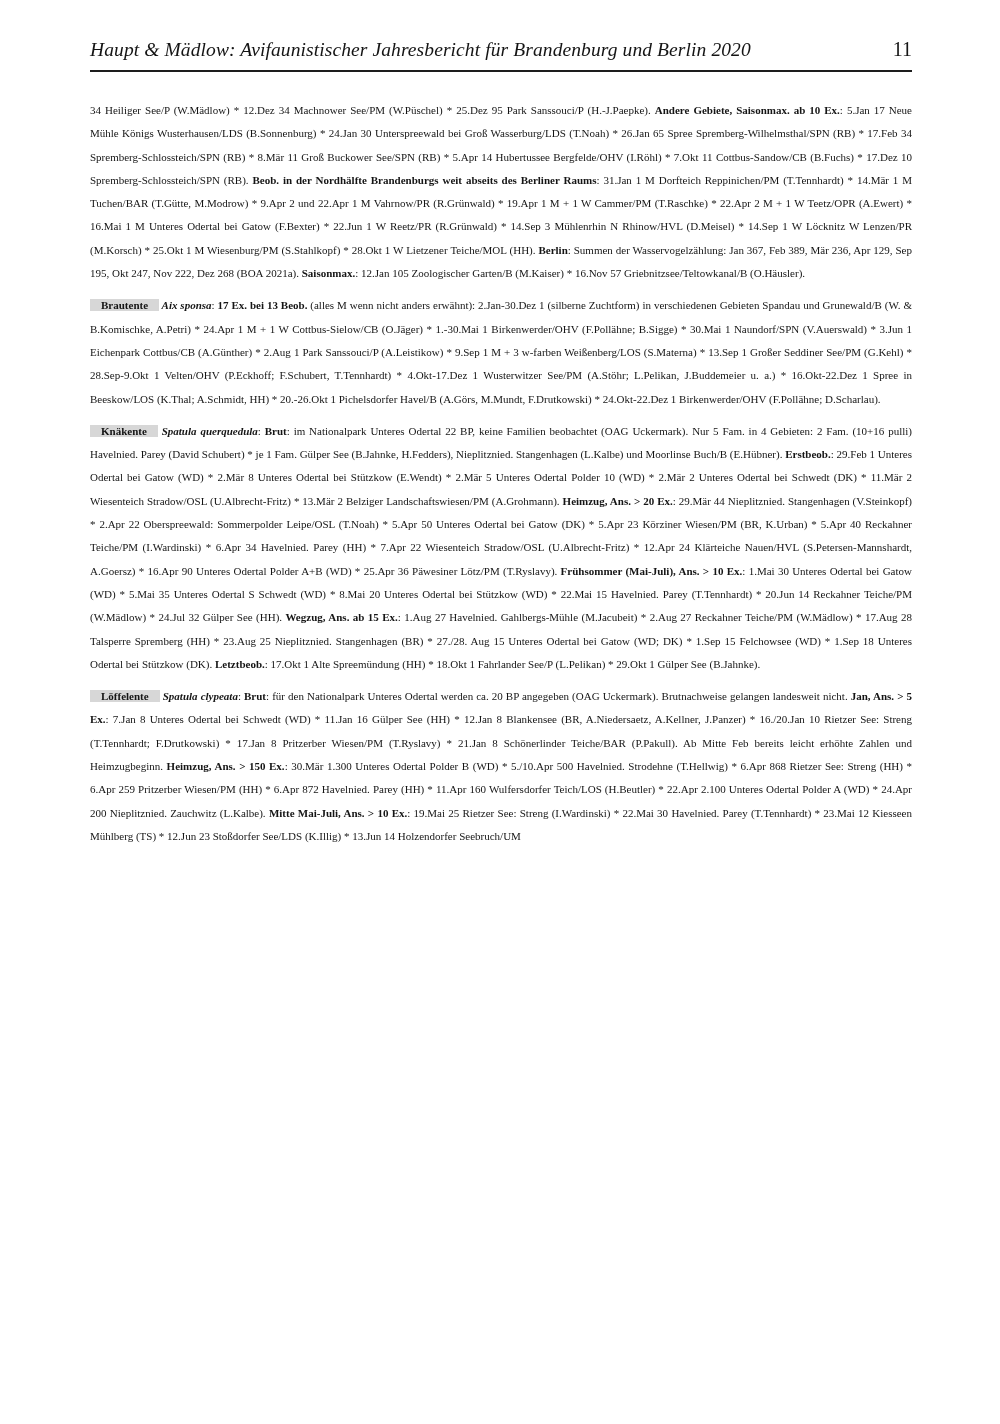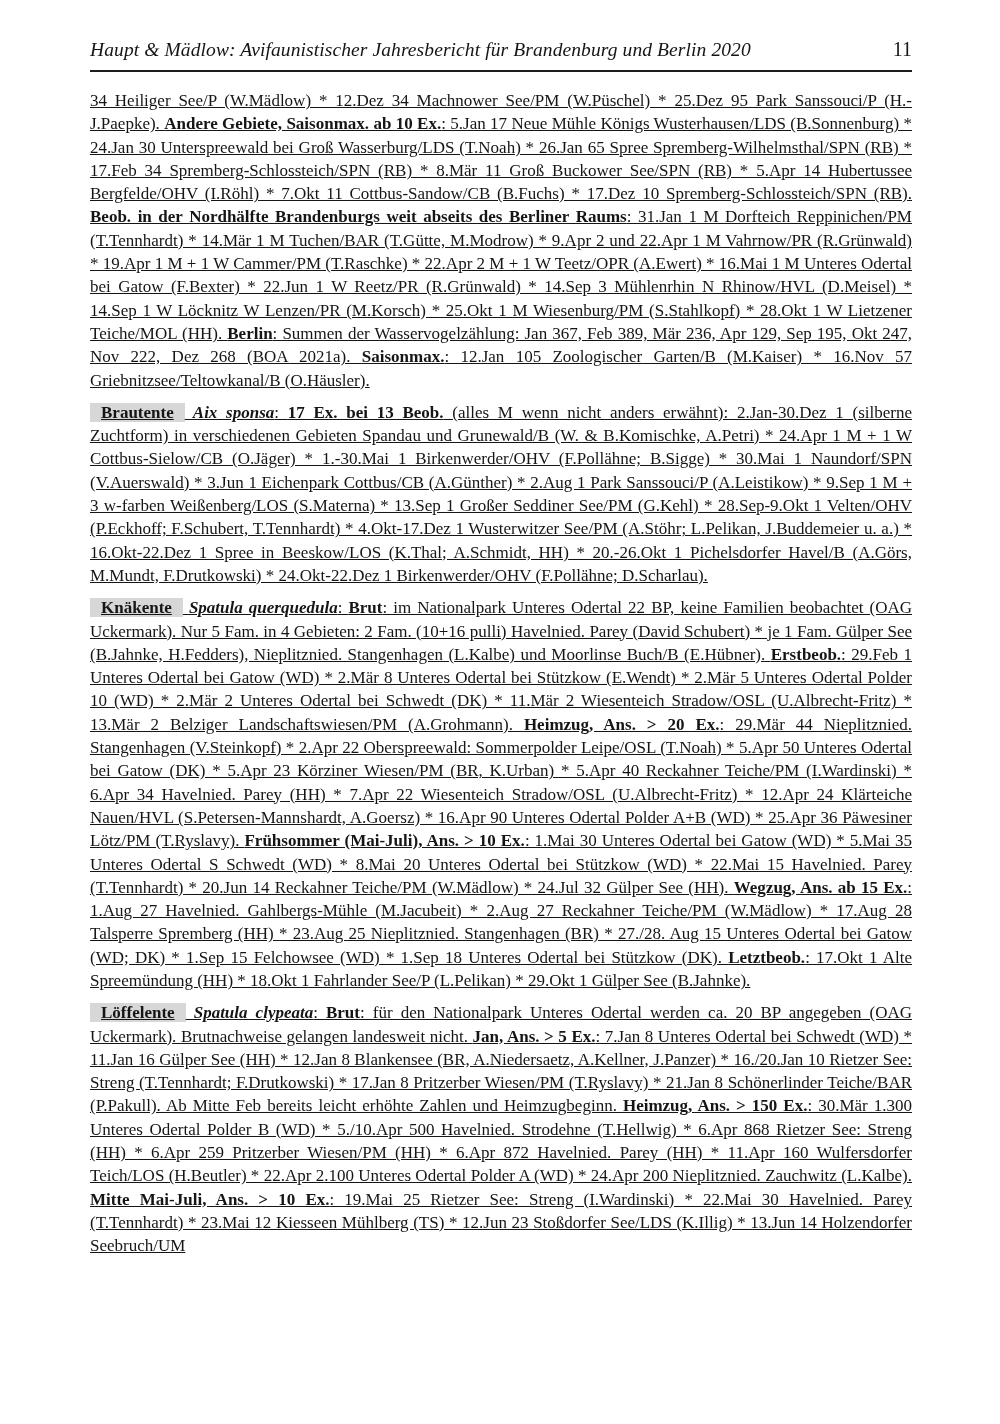--- a/index.html
+++ b/index.html
@@ -10,24 +10,24 @@
     color:#151515;
   }
   .page { width:1000px; height:1424px; padding:38px 88px 0 90px; }
   .header {
     display:flex; justify-content:space-between; align-items:baseline;
     padding-bottom:9px; border-bottom:2px solid #1d1d1d;
   }
   .running-title { font-style:italic; font-size:19.5px; letter-spacing:0.1px; }
   .page-number { font-size:20px; }
   .body-text {
-    margin-top:17px;
-    font-size:17px; line-height:23.3px;
+    margin-top:27px;
+    font-size:11px; line-height:23.3px;
     text-align:justify;
-    hyphens:auto;text-decoration:underline; -webkit-hyphens:auto;
+    hyphens:auto; -webkit-hyphens:auto;
   }
   .para + .para { margin-top:9px; }
   .n { font-weight:normal; }
   .b { font-weight:bold; }
   .bi { font-weight:bold; font-style:italic; }
   .hb { font-weight:bold; padding:0 11px; }
 </style>
 </head>
 <body>
 

